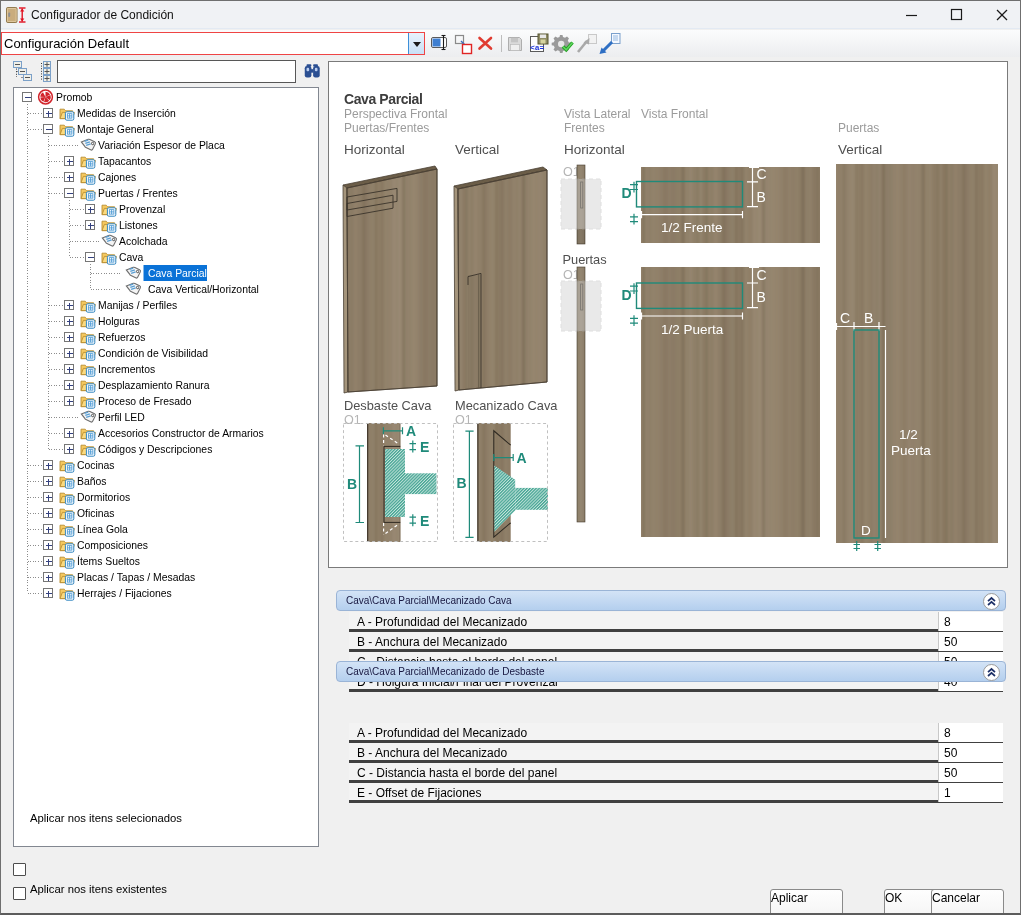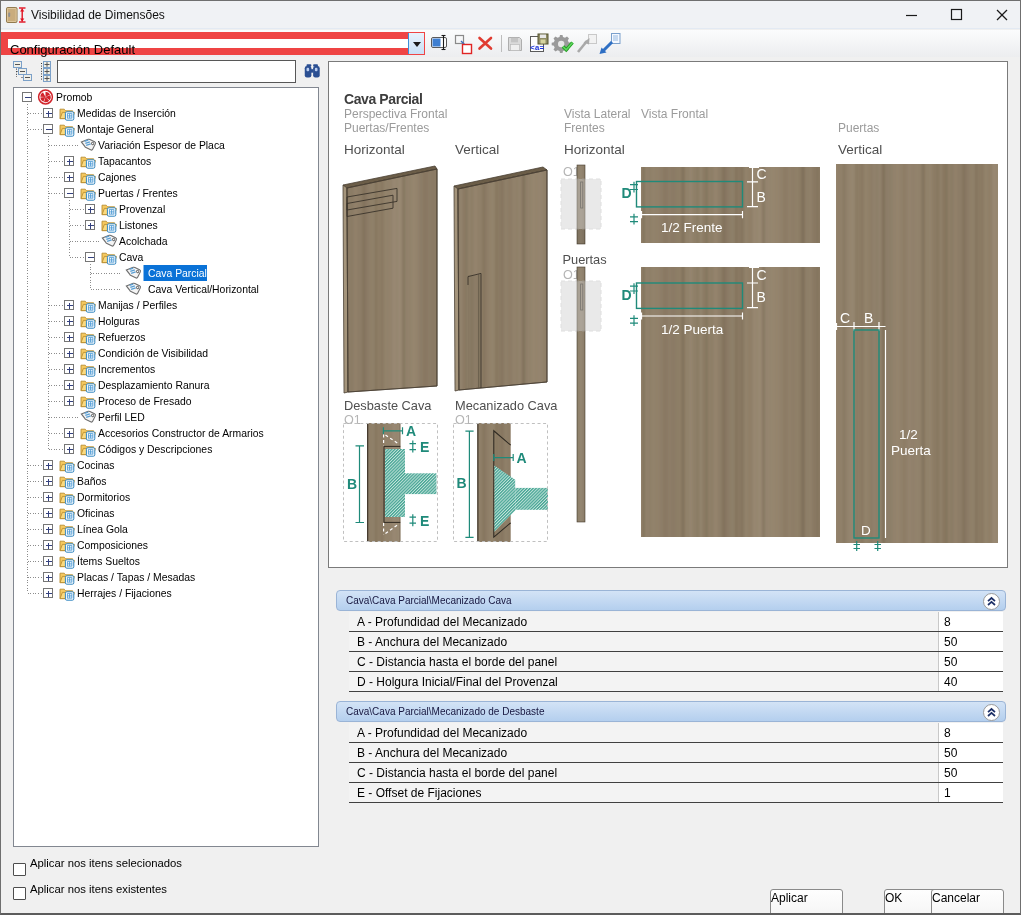--- a/index.html
+++ b/index.html
@@ -2,52 +2,52 @@
 <html><head><meta charset="utf-8">
 <style>
 *{margin:0;padding:0;box-sizing:border-box}
 html,body{width:1021px;height:915px;overflow:hidden}
 body{font-family:"Liberation Sans",sans-serif;background:#f0f0f0;position:relative;
  border:1px solid #6f6f6f;border-bottom:2px solid #5c5c5c}
 .abs{position:absolute}
 .titlebar{left:0;top:0;width:100%;height:28px;background:#f0f2f5;border-bottom:1px solid #e3eaf3}
 .title{left:30px;top:7px;font-size:12px;color:#111}
 .toolbar{left:0;top:29px;width:100%;height:27px;background:linear-gradient(#fbfcfd,#ecedef)}
-.combo{left:0;top:31px;width:424px;height:23px;background:#fff;border:7px solid #ef4444;color:#000;
+.combo{left:0;top:31px;width:424px;height:23px;background:#fff;border:1px solid #ef4444;color:#000;
  line-height:21px;padding-left:2px;font-size:13px}
 .combobtn{left:407px;top:32px;width:16px;height:21px;background:linear-gradient(#e8f2fc,#c9e0f6);border-left:1px solid #3d8fd9}
 .combobtn:after{content:"";position:absolute;left:4px;top:9px;border:4px solid transparent;border-top:5px solid #1a1a1a}
 .srch{left:56px;top:59px;width:239px;height:23px;background:#fff;border:1px solid #575757}
 .treebox{left:12px;top:86px;width:306px;height:760px;background:#fff;border:1px solid #828790}
 .rightpanel{left:327px;top:60px;width:680px;height:507px;background:#fff;border:1px solid #7a7a7a}
 .ckb{width:13px;height:13px;background:#fff;border:1px solid #4d4d4d;border-radius:1px}
 .cklbl{font-size:11.3px;color:#000}
 .grphdr{left:335px;width:670px;height:21px;border-radius:4px;border:1px solid #9ab4d6;
  background:linear-gradient(#d3e3f6,#b4cfee);font-size:10px;color:#16163f;line-height:20px;padding-left:9px}
 .chev{position:absolute;right:5px;top:1.5px;width:17px;height:17px;border-radius:50%;background:#fff;border:1px solid #9a9a9a}
-.trow{left:348px;width:654px;height:20px;border-bottom:1px solid #404040;background:#f3f3f3;font-size:12px;color:#000}
+.trow{left:348px;width:654px;height:20px;border-bottom:3px solid #404040;background:#f3f3f3;font-size:12px;color:#000}
 .tlabel{position:absolute;left:8px;top:3px}
 .tval{position:absolute;right:0;top:0;width:65px;height:19px;background:#fff;border-left:1px solid #c8c8c8;padding:3px 0 0 5px}
 .btn{width:73px;height:37px;background:linear-gradient(#fefefe,#f2f2f2);border:1px solid #8a8a8a;border-radius:3px;
  font-size:12px;color:#000;text-align:left;line-height:17px}
 </style></head><body>
 <div class="abs titlebar"></div>
 <svg class="abs" style="left:5px;top:6px" width="20" height="17" xmlns="http://www.w3.org/2000/svg">
  <rect x="0.5" y="0.5" width="10.5" height="15" rx="1.2" fill="#c9ac7d" stroke="#8a7347"></rect>
  <rect x="1.4" y="1.4" width="8.7" height="13.2" rx="0.8" fill="none" stroke="#e2cda4" stroke-width="0.9"></rect>
  <rect x="2.2" y="5.5" width="2" height="4.5" rx="0.9" fill="#909090"></rect>
  <g stroke="#e01020" stroke-width="1.4">
   <line x1="13" y1="1" x2="19.5" y2="1"></line>
   <line x1="13" y1="15" x2="19.5" y2="15"></line>
   <line x1="16.2" y1="1.6" x2="16.2" y2="14.4"></line>
  </g>
  <path d="M16.2 1.4 L18.3 4.6 L14.1 4.6 Z" fill="#e01020"></path>
  <path d="M16.2 14.6 L18.3 11.4 L14.1 11.4 Z" fill="#e01020"></path>
 </svg>
-<div class="abs title">Visibilidad de Dimensões</div>
+<div class="abs title">Configurador de Condición</div>
 <svg class="abs" style="left:895px;top:0" width="126" height="28" xmlns="http://www.w3.org/2000/svg" stroke="#1a1a1a" stroke-width="1.2">
  <line x1="10" y1="14.5" x2="21" y2="14.5"></line>
  <rect x="55.5" y="8.5" width="10" height="10" fill="none"></rect>
  <line x1="101" y1="9" x2="111" y2="19"></line>
     <line x1="111" y1="9" x2="101" y2="19"></line>
 </svg>
 <div class="abs toolbar"></div>
 <div class="abs combo">Configuración Default</div>
 <div class="abs combobtn"></div>
 <svg class="abs" style="left:429px;top:32px" width="195" height="22" xmlns="http://www.w3.org/2000/svg">
@@ -489,21 +489,21 @@
       <path d="M1 12.6 L3.4 6.4 L15.4 6.4 L13.6 12.6 Z" fill="#fbda7f" stroke="#b98f33" stroke-width="0.9"></path>
       <rect x="6.4" y="5.8" width="8.4" height="8.4" rx="1.4" fill="#fff" stroke="#2e84c0" stroke-width="1"></rect>
       <rect x="8.3" y="7.7" width="4.6" height="4.4" fill="#fff" stroke="#3c92d2" stroke-width="0.8"></rect>
       <path d="M8.3 9.9 L12.9 9.9 M10.6 7.7 L10.6 12.1" stroke="#3c92d2" stroke-width="0.8"></path>
     </g>
 <text x="63" y="509" font-size="10.4" fill="#000">Herrajes / Fijaciones</text>
 </svg>
 <div class="abs" style="left:12px;top:862px">
     <div class="ckb"></div>
   </div>
-<div class="abs cklbl" style="left:29px;top:856px">Aplicar nos itens selecionados</div>
+<div class="abs cklbl" style="left:29px;top:811px">Aplicar nos itens selecionados</div>
 <div class="abs" style="left:12px;top:886px">
     <div class="ckb"></div>
   </div>
 <div class="abs cklbl" style="left:29px;top:882px">Aplicar nos itens existentes</div>
 <div class="abs rightpanel"></div>
 <svg class="abs" style="left:327px;top:60px" width="680" height="507" xmlns="http://www.w3.org/2000/svg" font-family="Liberation Sans, sans-serif">
 <defs>
       <filter id="soft" x="-5%" y="-5%" width="110%" height="110%">
         <feGaussianBlur stdDeviation="0.8"></feGaussianBlur>
       </filter>
@@ -703,21 +703,21 @@
     <span class="tval">50</span>
   </div>
 <div class="abs trow" style="top:651px">
     <span class="tlabel">C - Distancia hasta el borde del panel</span>
     <span class="tval">50</span>
   </div>
 <div class="abs trow" style="top:671px">
     <span class="tlabel">D - Holgura Inicial/Final del Provenzal</span>
     <span class="tval">40</span>
   </div>
-<div class="abs grphdr" style="top:700px">Cava\Cava Parcial\Mecanizado de Desbaste<div class="chev"><svg width="15" height="15" xmlns="http://www.w3.org/2000/svg">
+<div class="abs grphdr" style="top:660px">Cava\Cava Parcial\Mecanizado de Desbaste<div class="chev"><svg width="15" height="15" xmlns="http://www.w3.org/2000/svg">
         <path d="M4 7.2 L7.5 4 L11 7.2 M4 11 L7.5 7.8 L11 11" stroke="#1c2f66" stroke-width="1.7" fill="none"></path>
       </svg></div></div>
 <div class="abs trow" style="top:722px">
     <span class="tlabel">A - Profundidad del Mecanizado</span>
     <span class="tval">8</span>
   </div>
 <div class="abs trow" style="top:742px">
     <span class="tlabel">B - Anchura del Mecanizado</span>
     <span class="tval">50</span>
   </div>

